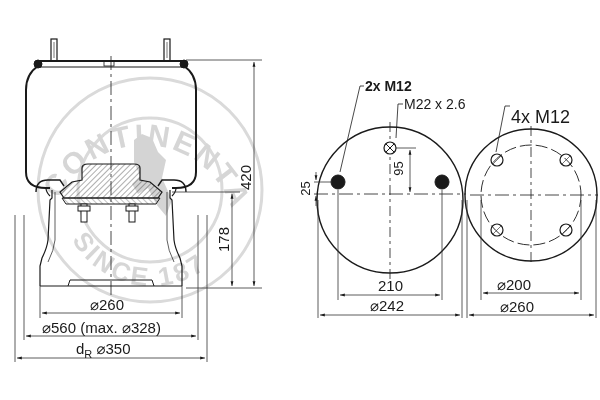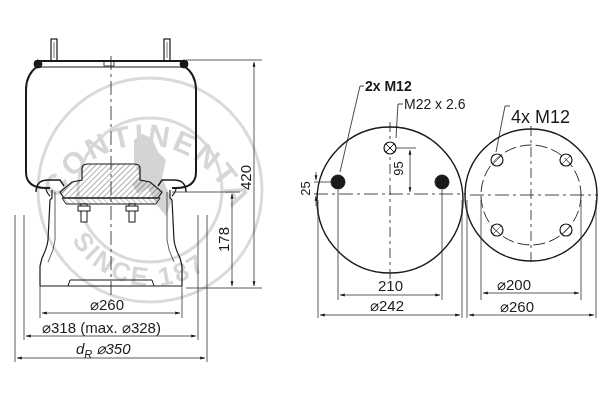--- a/index.html
+++ b/index.html
@@ -154,22 +154,22 @@
     <line x1="467" y1="200" x2="467" y2="318"></line>
     <line x1="596" y1="200" x2="596" y2="318"></line>
     <line x1="483" y1="293" x2="579" y2="293" marker-start="url(#arr)" marker-end="url(#arr)"></line>
     <line x1="469" y1="315" x2="594" y2="315" marker-start="url(#arr)" marker-end="url(#arr)"></line>
   </g>
 </svg>
 
 <div class="lbl v" style="left:233px;top:170px;">420</div>
 <div class="lbl v" style="left:211px;top:232px;">178</div>
 <div class="lbl" style="left:90px;top:297px;">⌀260</div>
-<div class="lbl" style="left:42px;top:320px;">⌀318 (max. ⌀328)</div>
-<div class="lbl" style="left:76px;top:341px;font-style:italic;">
+<div class="lbl" style="left:42px;top:320px;">⌀560 (max. ⌀328)</div>
+<div class="lbl" style="left:76px;top:341px;">
   <span>d</span><span class="sub">R</span>
   <span>⌀350</span>
 </div>
 
 <div class="lbl" style="left:365px;top:79px;font-size:14px;font-weight:bold;">2x M12</div>
 <div class="lbl" style="left:404px;top:97px;font-size:14px;">M22 x 2.6</div>
 <div class="lbl v" style="left:391px;top:162px;font-size:13px;">95</div>
 <div class="lbl v" style="left:298px;top:182px;font-size:13px;">25</div>
 <div class="lbl" style="left:378px;top:278px;">210</div>
 <div class="lbl" style="left:370px;top:298px;">⌀242</div>

